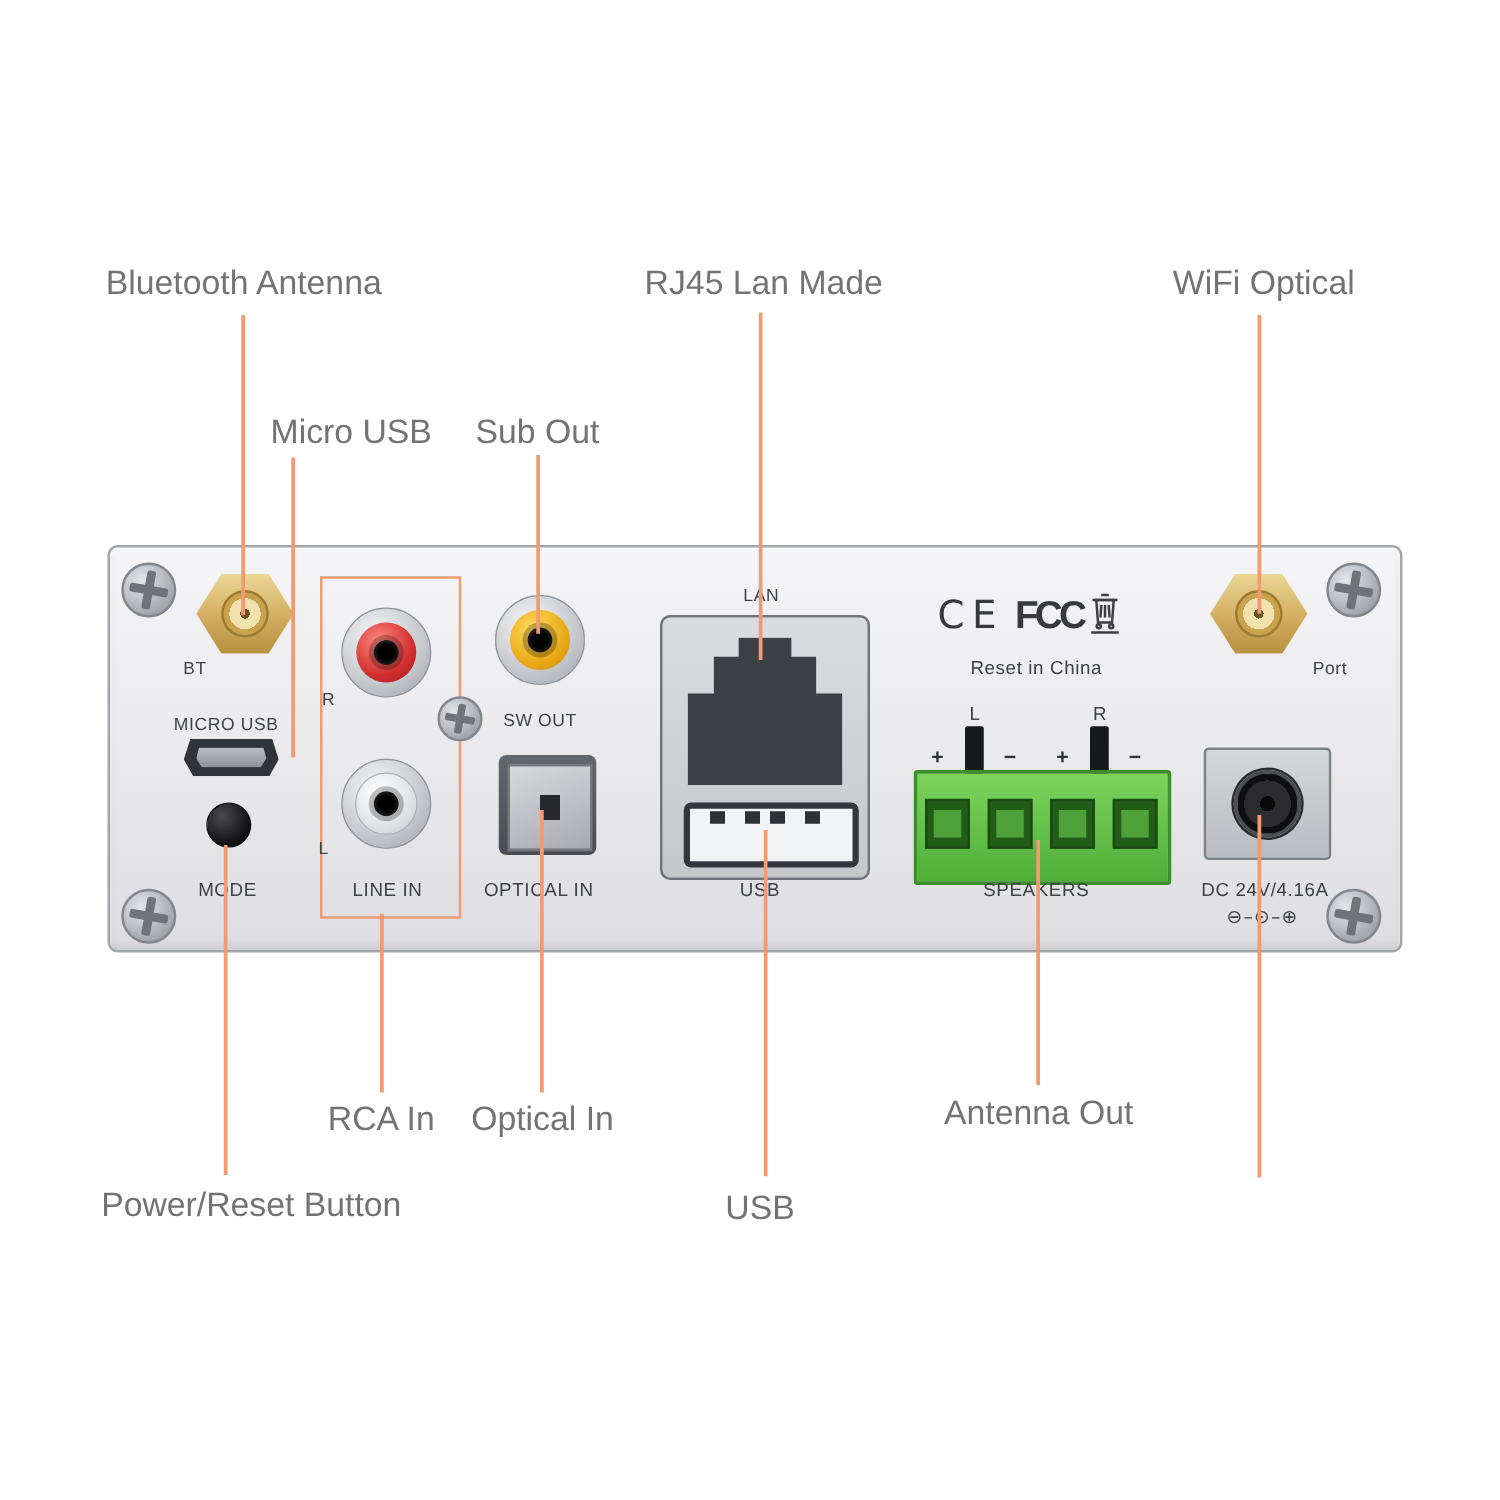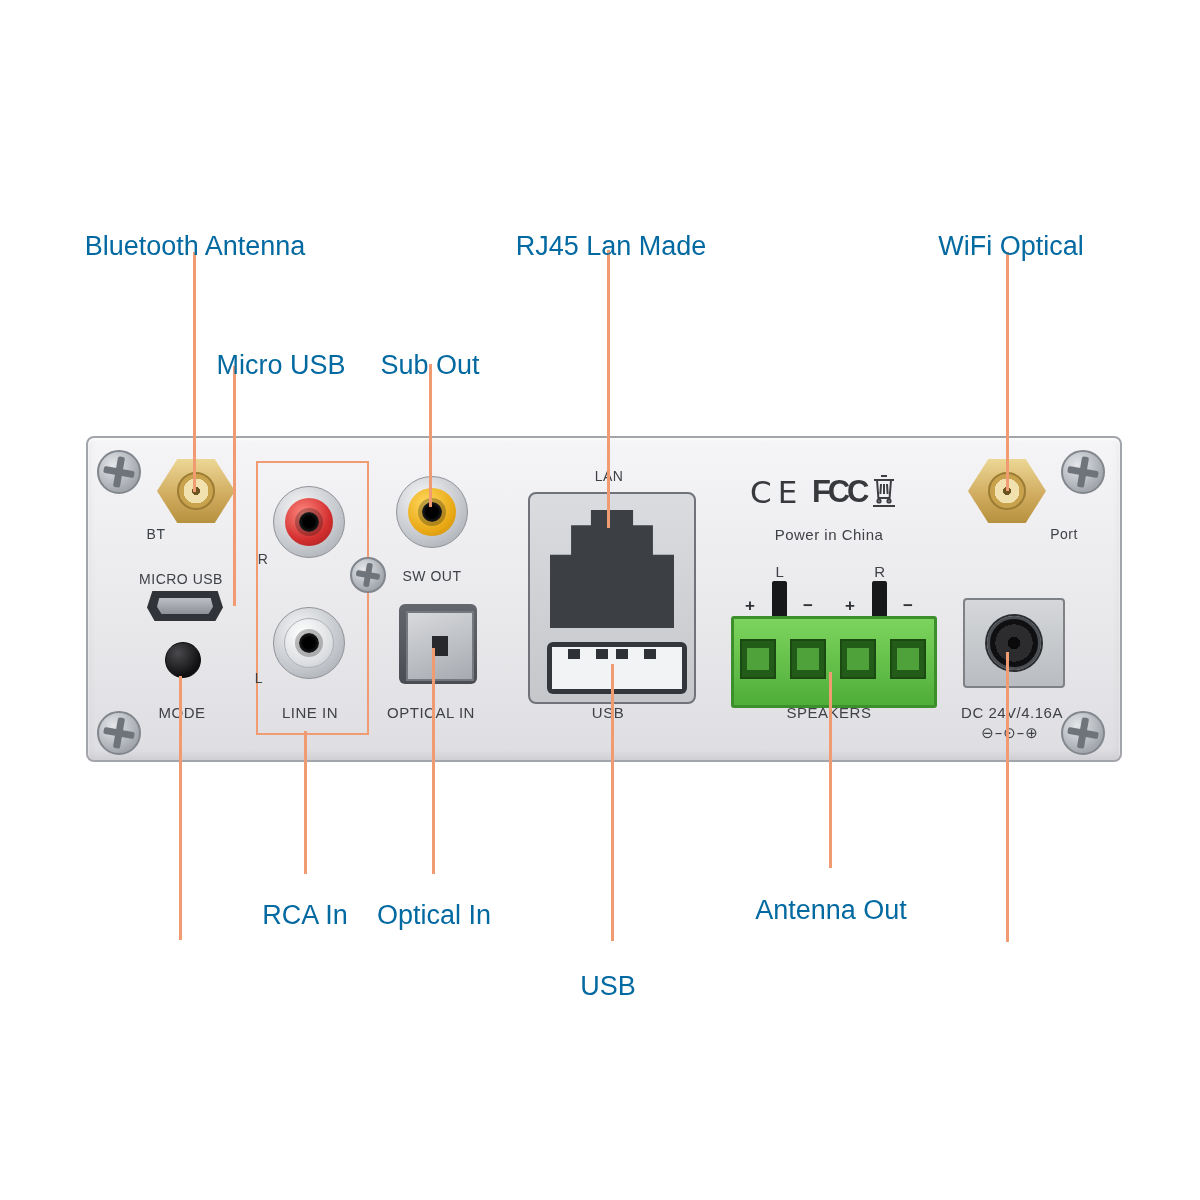--- a/index.html
+++ b/index.html
@@ -1,19 +1,19 @@
 <!DOCTYPE html>
 <html style="--callout: #f09b72;"><head>
 <meta charset="utf-8">
 <style>
   html,body{margin:0;padding:0;}
   body{width:1200px;height:1200px;background:#ffffff;font-family:"Liberation Sans",sans-serif;}
   #canvas{position:relative;width:1200px;height:1200px;background:#ffffff;overflow:hidden;}
   .p{position:absolute;}
-  .callout-label{position:absolute;transform:translateX(-50%);font-size:27px;color:#0369a1;white-space:nowrap;z-index:6;margin-top:20px;}
+  .callout-label{position:absolute;transform:translateX(-50%);font-size:27px;color:#737373;white-space:nowrap;z-index:6;}
   .cline{position:absolute;width:3px;background:var(--callout,#f09b72);z-index:5;}
   .panel{position:absolute;left:86px;top:436px;width:1032px;height:322px;border:2px solid #a2a5aa;border-radius:8px;z-index:1;
          background:linear-gradient(180deg,#f5f5f7 0%,#e9e9ec 55%,#dedee2 100%);
          box-shadow:inset 0 2px 3px rgba(255,255,255,.85), inset 0 -4px 8px rgba(0,0,0,.08);}
   .plabel{position:absolute;transform:translateX(-50%);font-size:15px;color:#3e4146;letter-spacing:.5px;white-space:nowrap;z-index:3;}
   .plabel.sm{font-size:14px;}
   
   .screw{position:absolute;border-radius:50%;background:radial-gradient(circle at 35% 32%,#e4e6e9,#a7abb1 68%,#8f939a);border:2px solid #82868d;z-index:2;}
   .screw::before,.screw::after{content:"";position:absolute;left:50%;top:50%;background:#6f737a;border-radius:2px;}
   .screw-lg{width:40px;height:40px;}
@@ -85,20 +85,21 @@
 
   <div class="callout-label" style="left:195px;top:211px">Bluetooth Antenna</div>
   <div class="callout-label" style="left:281px;top:330px">Micro USB</div>
   <div class="callout-label" style="left:430px;top:330px">Sub Out</div>
   <div class="callout-label" style="left:611px;top:211px">RJ45 Lan Made</div>
   <div class="callout-label" style="left:1011px;top:211px">WiFi Optical</div>
 
   <div class="callout-label" style="left:305px;top:880px">RCA In</div>
   <div class="callout-label" style="left:434px;top:880px">Optical In</div>
   <div class="callout-label" style="left:831px;top:875px">Antenna Out</div>
+  <div class="callout-label" style="left:201px;top:949px">Power/Reset Button</div>
   <div class="callout-label" style="left:608px;top:951px">USB</div>
 
   <div class="cline" style="left:193px;top:252px;height:240px"></div>
   <div class="cline" style="left:233px;top:366px;height:240px"></div>
   <div class="cline" style="left:429px;top:364px;height:143px"></div>
   <div class="cline" style="left:607px;top:250px;height:278px"></div>
   <div class="cline" style="left:1006px;top:252px;height:239px"></div>
   <div class="cline" style="left:304px;top:731px;height:143px"></div>
   <div class="cline" style="left:432px;top:648px;height:226px"></div>
   <div class="cline" style="left:829px;top:672px;height:196px"></div>
@@ -180,21 +181,21 @@
       <polygon points="9,10 23,10 21.6,28 10.4,28"></polygon>
       <line x1="13" y1="6" x2="19" y2="6"></line>
       <line x1="13" y1="14" x2="12.4" y2="24"></line>
       <line x1="16" y1="14" x2="16" y2="24"></line>
       <line x1="19" y1="14" x2="19.6" y2="24"></line>
       <circle cx="11" cy="31" r="1.6"></circle>
       <circle cx="21" cy="31" r="1.6"></circle>
       <line x1="5" y1="36" x2="27" y2="36"></line>
     </g>
   </svg>
-  <div class="plabel" style="left:829px;top:526px">Power in China</div>
+  <div class="plabel" style="left:829px;top:526px">Reset in China</div>
 
   <div class="plabel" style="left:780px;top:563px">L</div>
   <div class="plabel" style="left:880px;top:563px">R</div>
   <div class="spk-pin" style="left:772px;top:581px"></div>
   <div class="spk-pin" style="left:872px;top:581px"></div>
   <div class="spk-sign" style="left:750px;top:596px">+</div>
   <div class="spk-sign" style="left:808px;top:596px">−</div>
   <div class="spk-sign" style="left:850px;top:596px">+</div>
   <div class="spk-sign" style="left:908px;top:596px">−</div>
   <div class="spk-block">

